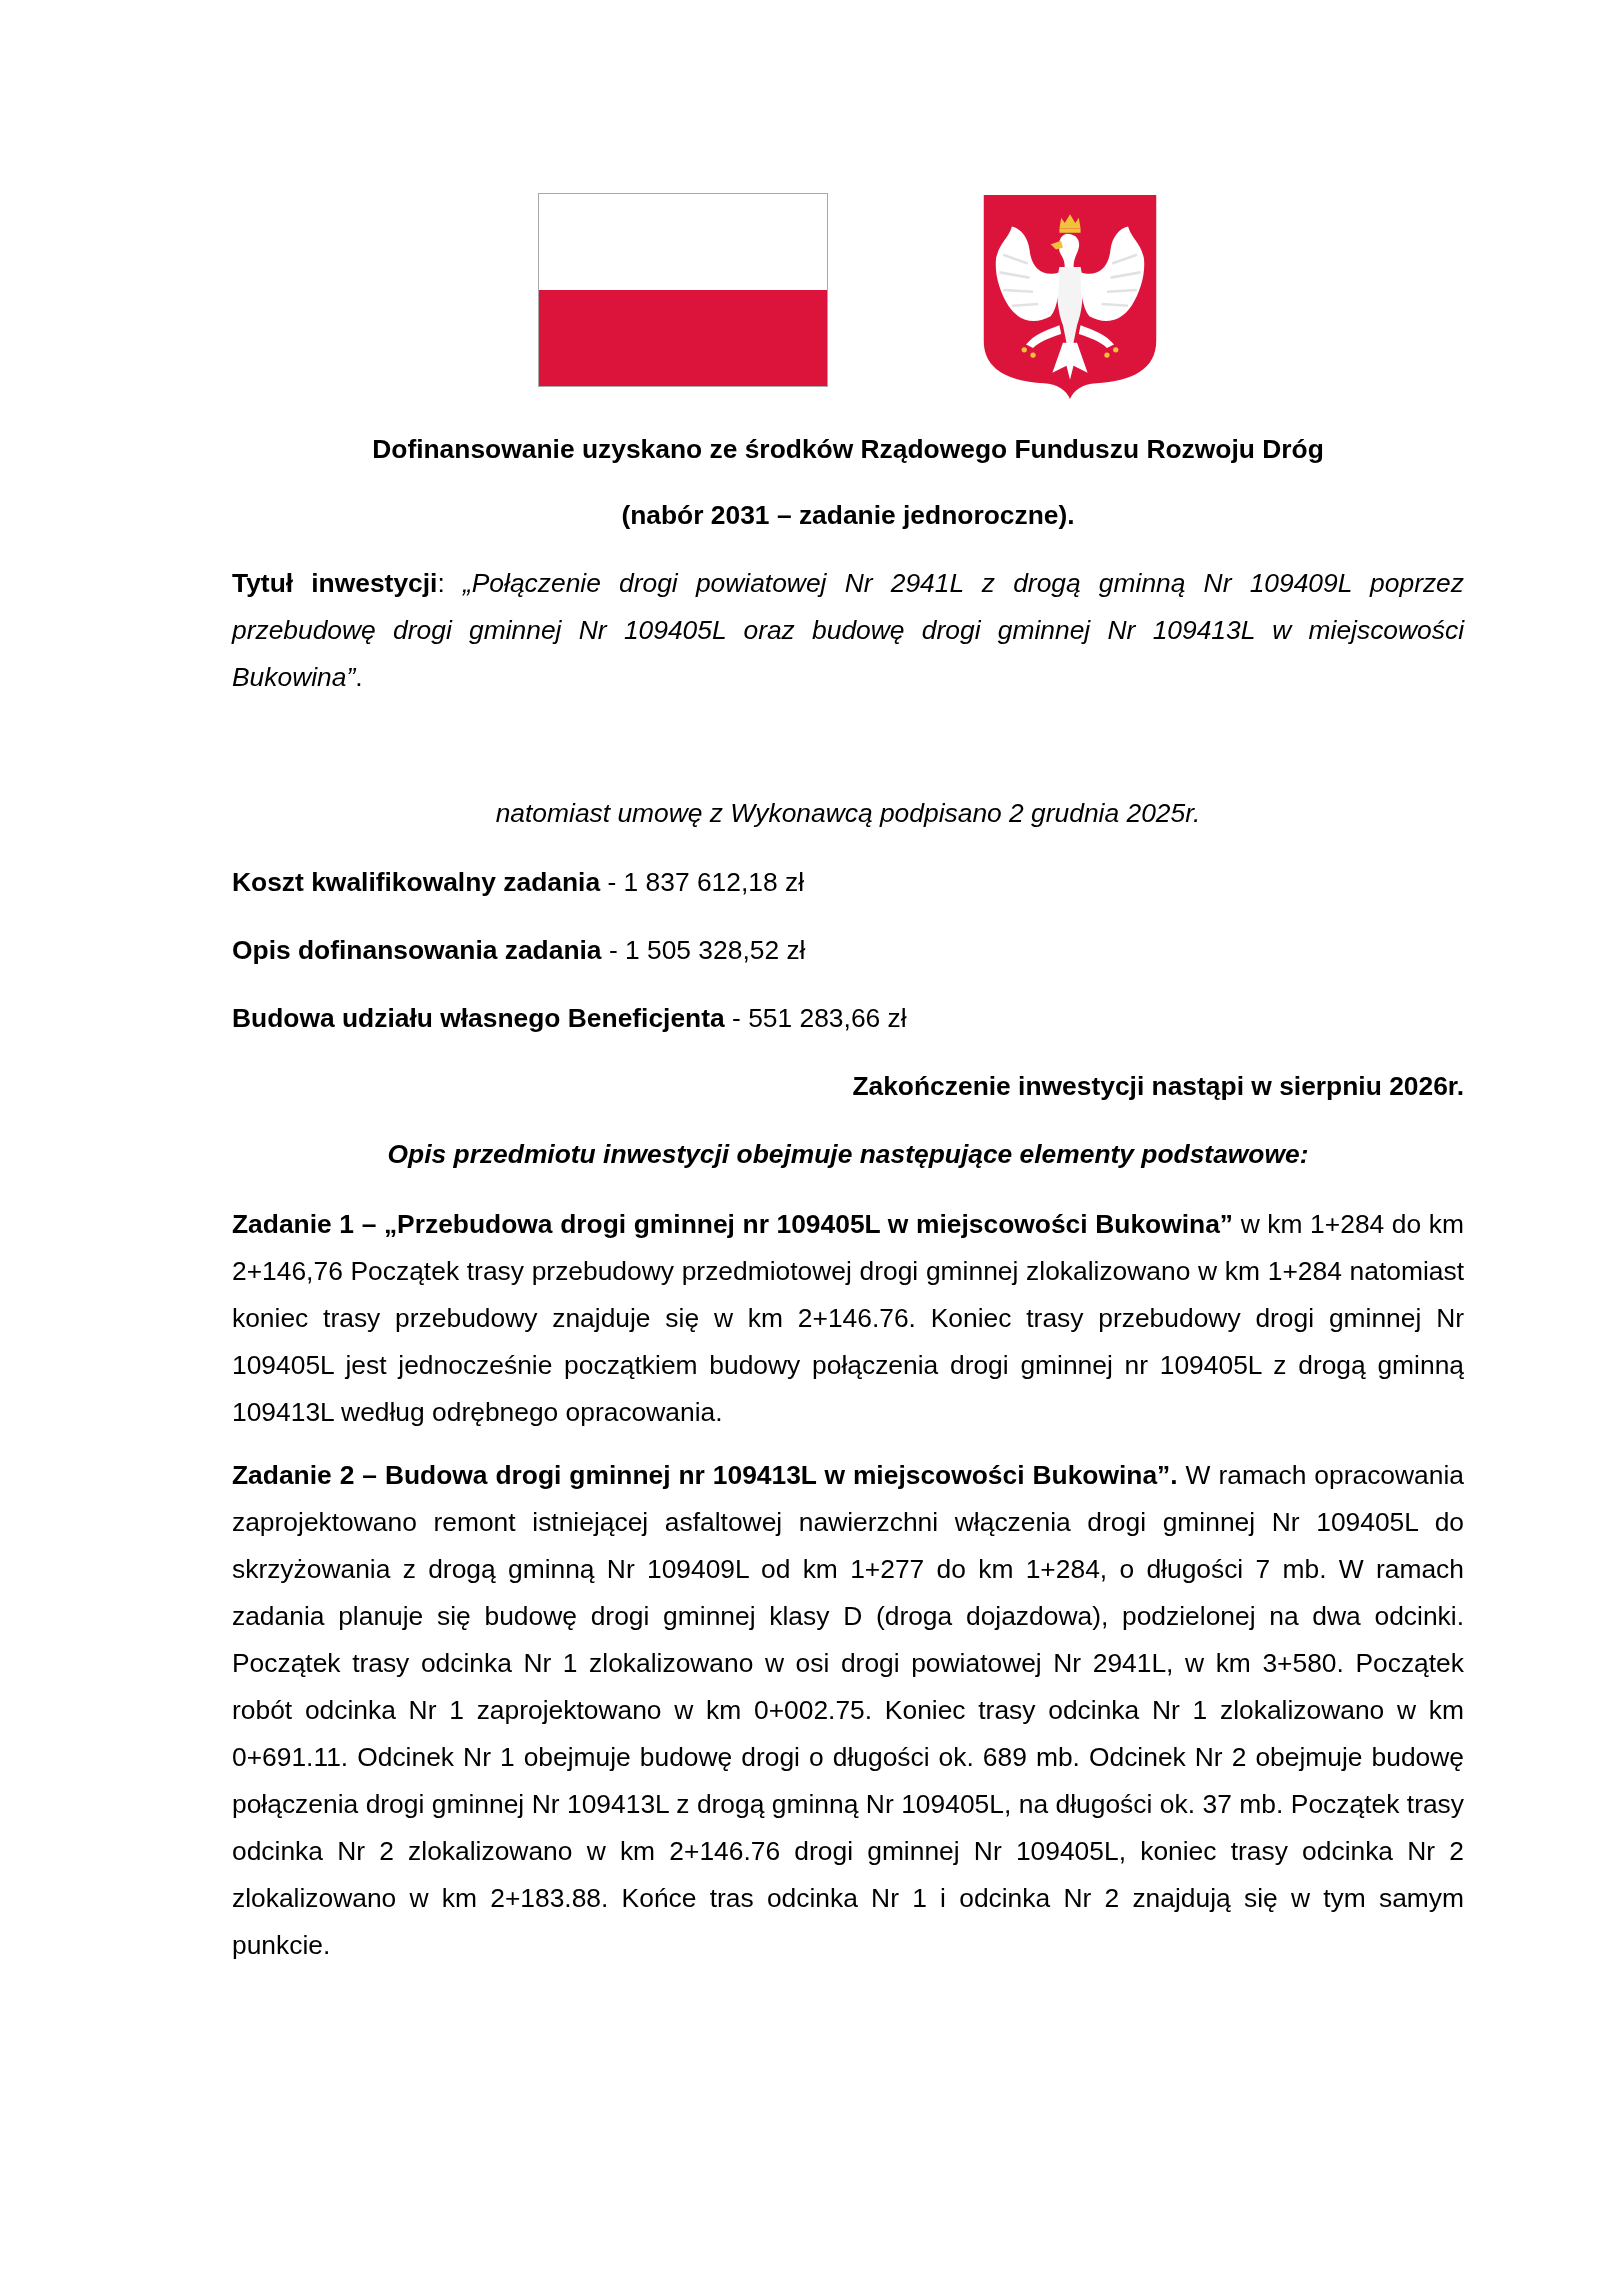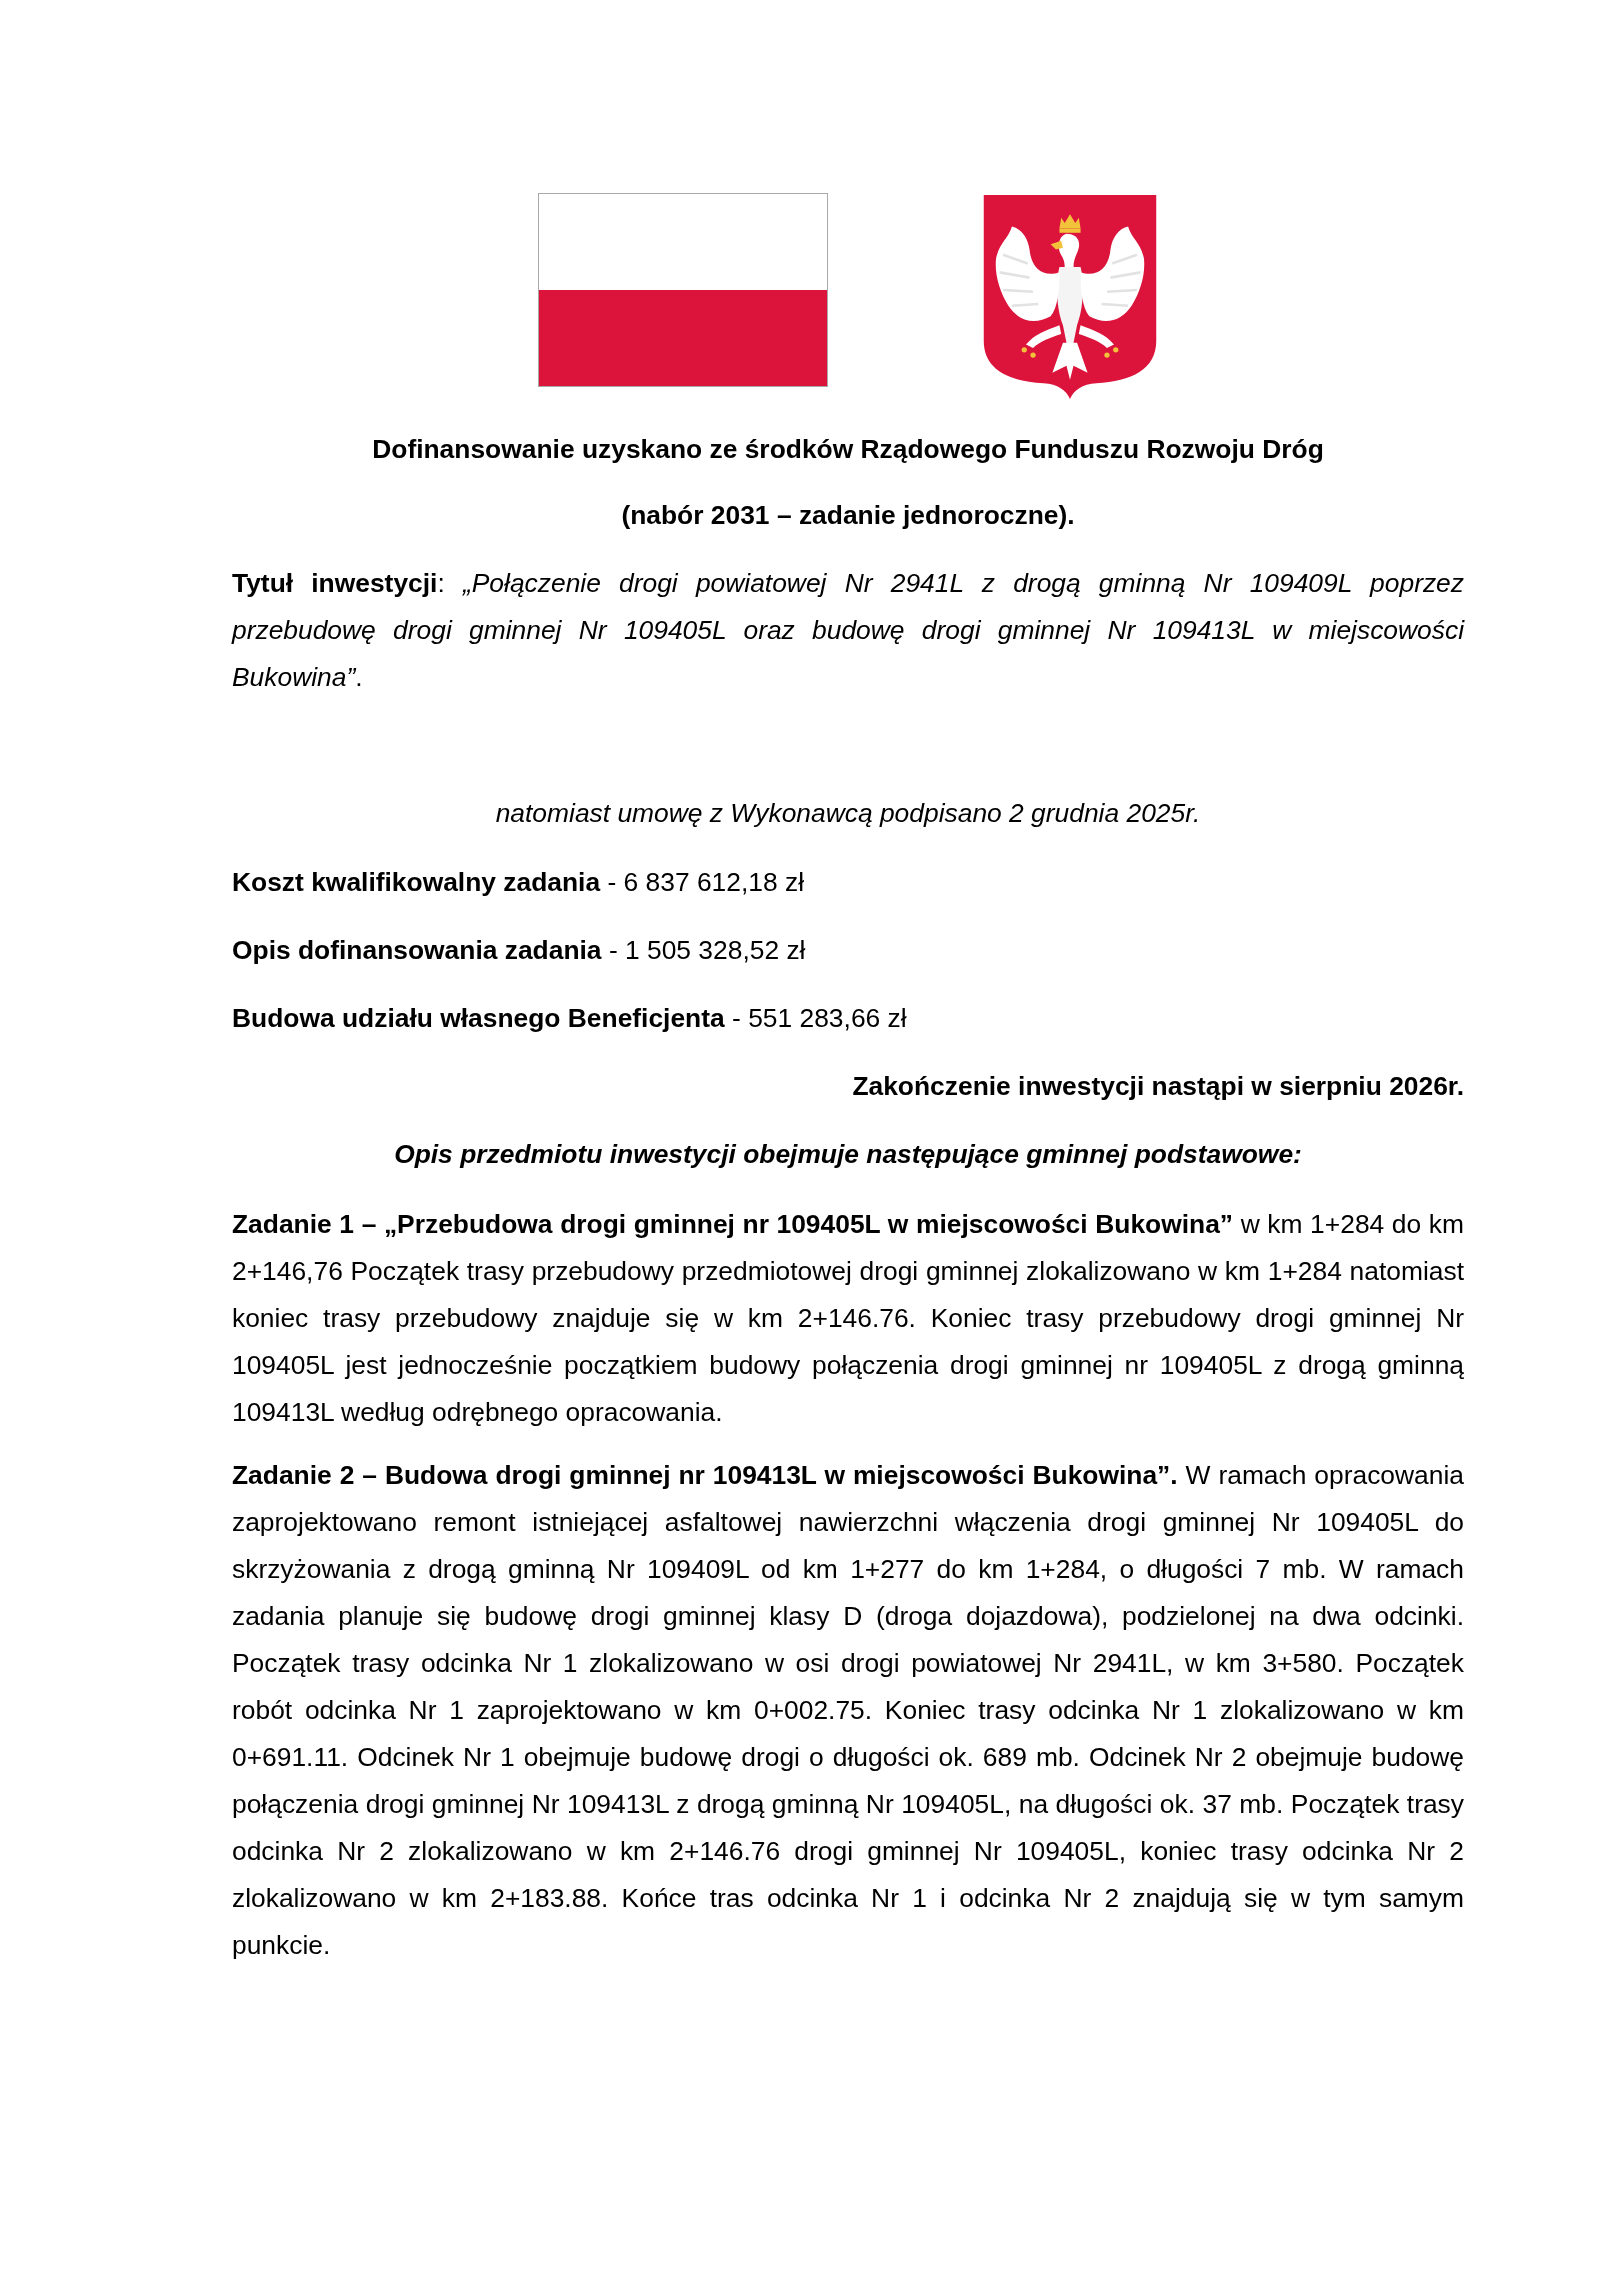--- a/index.html
+++ b/index.html
@@ -101,26 +101,26 @@
     </svg>
   </div>
 
   <p class="text center bold" style="top:426px;">Dofinansowanie uzyskano ze środków Rządowego Funduszu Rozwoju Dróg</p>
   <p class="text center bold" style="top:492px;">(nabór 2031 – zadanie jednoroczne).</p>
 
   <p class="text justify" style="top:560px;"><b>Tytuł inwestycji</b><span>: </span><i>„Połączenie drogi powiatowej Nr 2941L z drogą gminną Nr 109409L poprzez przebudowę drogi gminnej Nr 109405L oraz budowę drogi gminnej Nr 109413L w miejscowości Bukowina”</i><span>.</span></p>
 
   <p class="text center ital" style="top:790px;">natomiast umowę z Wykonawcą podpisano 2 grudnia 2025r.</p>
 
-  <p class="text" style="top:859px;"><b>Koszt kwalifikowalny zadania</b><span> - </span><span>6 837 612,18 zł</span></p>
+  <p class="text" style="top:859px;"><b>Koszt kwalifikowalny zadania</b><span> - </span><span>1 837 612,18 zł</span></p>
   <p class="text" style="top:927px;"><b>Opis dofinansowania zadania</b><span> - </span><span>1 505 328,52 zł</span></p>
   <p class="text" style="top:995px;"><b>Budowa udziału własnego Beneficjenta</b><span> - </span><span>551 283,66 zł</span></p>
 
   <p class="text bold" style="top:1063px;text-align:right;">Zakończenie inwestycji nastąpi w sierpniu 2026r.</p>
 
-  <p class="text center bold ital" style="top:1131px;">Opis przedmiotu inwestycji obejmuje następujące gminnej podstawowe:</p>
+  <p class="text center bold ital" style="top:1131px;">Opis przedmiotu inwestycji obejmuje następujące elementy podstawowe:</p>
 
   <p class="text justify" style="top:1201px;"><b>Zadanie 1 – „Przebudowa drogi gminnej nr 109405L w miejscowości Bukowina”</b><span> w km 1+284 do km 2+146,76 Początek trasy przebudowy przedmiotowej drogi gminnej zlokalizowano w km 1+284 natomiast koniec trasy przebudowy znajduje się w km 2+146.76. Koniec trasy przebudowy drogi gminnej Nr 109405L jest jednocześnie początkiem budowy połączenia drogi gminnej nr 109405L z drogą gminną 109413L według odrębnego opracowania.</span></p>
 
   <p class="text justify" style="top:1452px;"><b>Zadanie 2 – Budowa drogi gminnej nr 109413L w miejscowości Bukowina”.</b><span> W ramach opracowania zaprojektowano remont istniejącej asfaltowej nawierzchni włączenia drogi gminnej Nr 109405L do skrzyżowania z drogą gminną Nr 109409L od km 1+277 do km 1+284, o długości 7 mb. W ramach zadania planuje się budowę drogi gminnej klasy D (droga dojazdowa), podzielonej na dwa odcinki. Początek trasy odcinka Nr 1 zlokalizowano w osi drogi powiatowej Nr 2941L, w km 3+580. Początek robót odcinka Nr 1 zaprojektowano w km 0+002.75. Koniec trasy odcinka Nr 1 zlokalizowano w km 0+691.11. Odcinek Nr 1 obejmuje budowę drogi o długości ok. 689 mb. Odcinek Nr 2 obejmuje budowę połączenia drogi gminnej Nr 109413L z drogą gminną Nr 109405L, na długości ok. 37 mb. Początek trasy odcinka Nr 2 zlokalizowano w km 2+146.76 drogi gminnej Nr 109405L, koniec trasy odcinka Nr 2 zlokalizowano w km 2+183.88. Końce tras odcinka Nr 1 i odcinka Nr 2 znajdują się w tym samym punkcie.</span></p>
 
 </div>
 
 
 </body></html>

